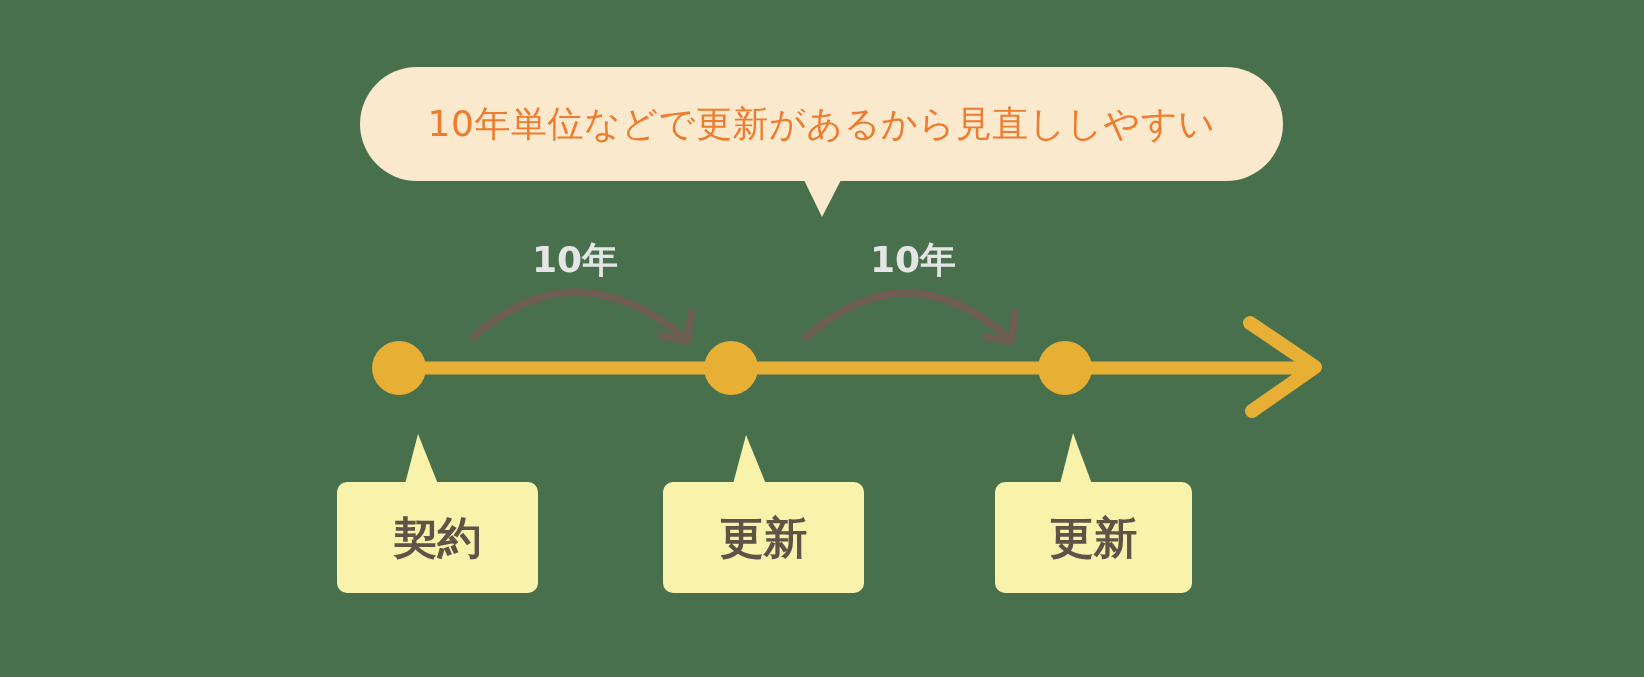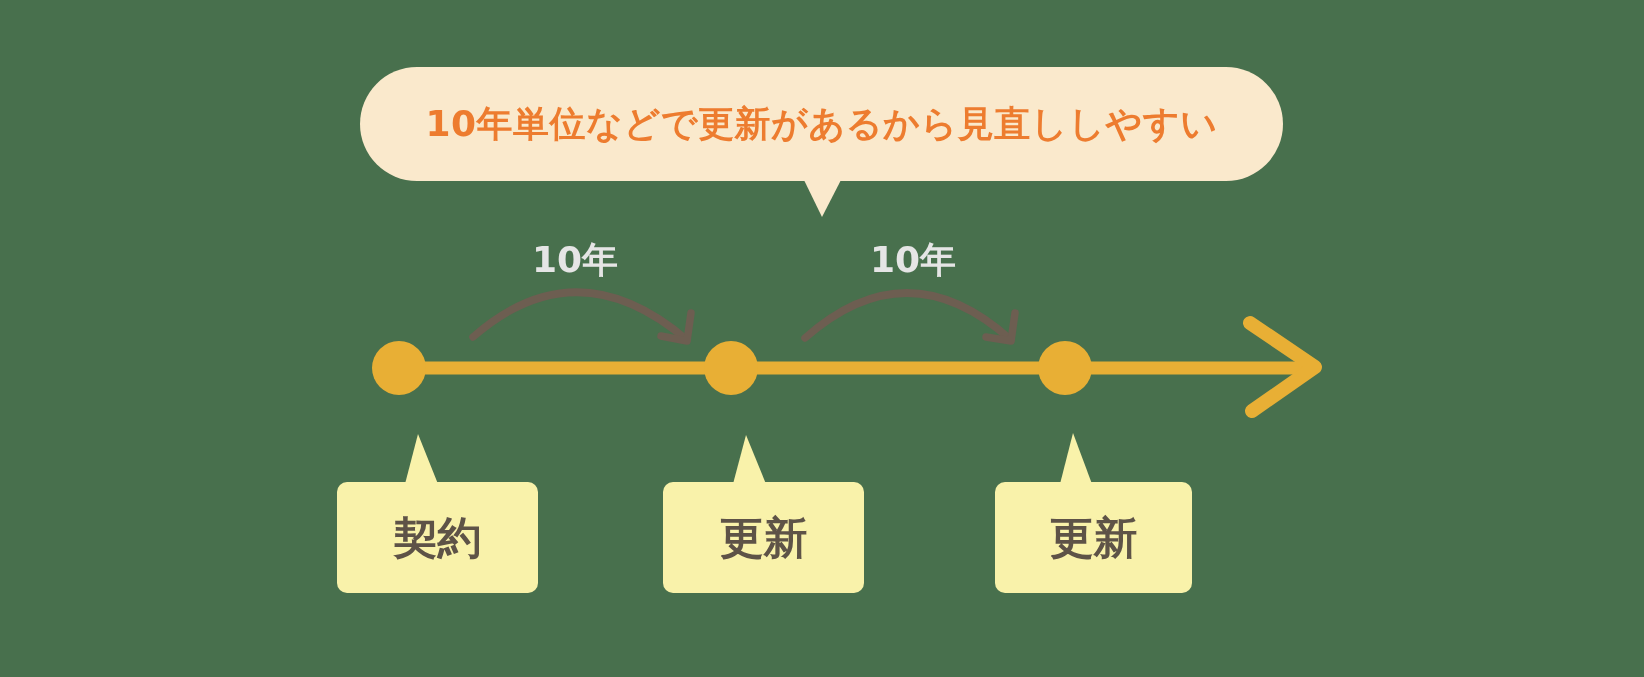--- a/index.html
+++ b/index.html
@@ -30,21 +30,21 @@
     height: 114px;
     background: #FAE9CC;
     border-radius: 57px;
     display: flex;
     align-items: center;
     justify-content: center;
   }
   .bubble-text {
     color: #ED7C2F;
     font-size: 36px;
-    font-weight: bold;
+    font-weight: normal;
     letter-spacing: 0.5px;
     white-space: nowrap;
   }
   .interval-label {
     position: absolute;
     top: 242px;
     transform: translateX(-50%);
     color: #e5e5e5;
     font-size: 36px;
     font-weight: bold;

